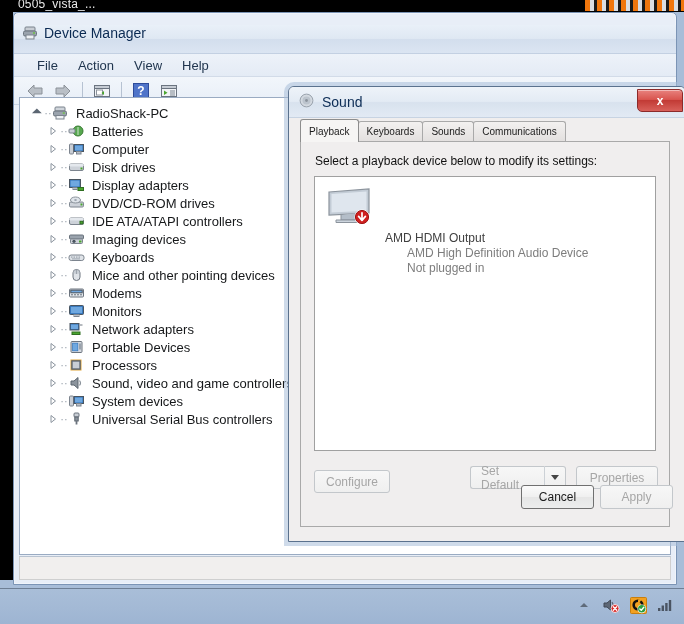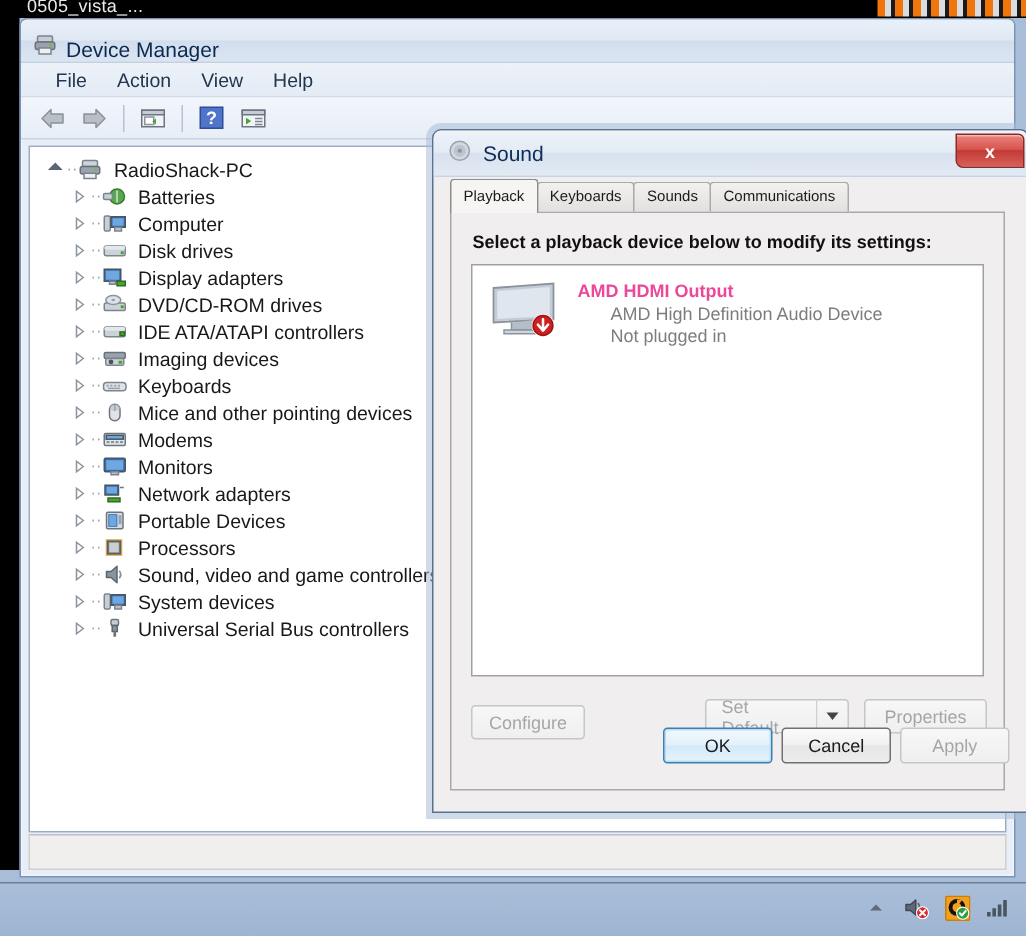--- a/index.html
+++ b/index.html
@@ -53,22 +53,23 @@
     background: #e8eef7;
     border: 1px solid #7b94b5;
     border-radius: 5px 5px 0 0;
     box-shadow: 0 0 0 1px rgba(255,255,255,.35) inset;
     overflow: hidden;
   }
   .dm-titlebar {
     position: relative; height: 28px;
     background: linear-gradient(180deg, #e9f0f8 0%, #dfe8f3 48%, #d3deed 52%, #dbe5f2 100%);
     border-bottom: 1px solid #c3d0e2;
-    display: flex; align-items: flex-end;
+    display: flex; align-items: flex-start;
     padding-left: 8px;
+    margin-top: 12px;
   }
   .dm-title {
     font-size: 14px; color: #0b2a52; margin-left: 6px;
     white-space: nowrap;
   }
   .dm-menubar {
     height: 22px;
     background: linear-gradient(180deg,#edf2f9 0%, #e4ebf5 100%);
     display: flex; align-items: center;
     padding-left: 14px;
@@ -176,34 +177,34 @@
   }
   .tabpanel {
     position: absolute; left: 11px; top: 54px;
     width: 370px; height: 386px;
     background: #f0eeee;
     border: 1px solid #a9a9a9;
     box-sizing: border-box;
   }
   .panel-label {
     position: absolute; left: 14px; top: 12px;
-    font-size: 12px; color: #111; font-weight: bold;
+    font-size: 12px; color: #111; font-weight: normal;
     white-space: nowrap;
   }
   .devlist {
     position: absolute; left: 13px; top: 34px;
     width: 342px; height: 275px;
     background: #fff;
     border: 1px solid #a0a0a0;
     box-sizing: border-box;
   }
   .devitem { display: flex; padding: 9px 10px; align-items: flex-start; }
   .dev-icon { width: 50px; height: 42px; position: relative; flex: 0 0 50px; }
   .dev-text { margin-left: 10px; margin-top: 1px; }
-  .dev-name { font-size: 12px; color: #ec4899; font-weight: bold; line-height: 15px; }
+  .dev-name { font-size: 12px; color: #404040; font-weight: normal; line-height: 15px; margin-top: 44px; }
   .dev-sub  { font-size: 12px; color: #7d7d7d; line-height: 15px; margin-left: 22px; }
 
   .panel-buttons {
     position: absolute; left: 13px; top: 324px;
     width: 344px; height: 24px;
   }
   .btn {
     height: 23px; font-size: 12px;
     border: 1px solid #a9b0b8;
     border-radius: 3px;
@@ -706,21 +707,20 @@
           <div class="btn disabled main">Set Default</div>
           <div class="btn disabled arrow">
             <span class="caret-down"></span>
           </div>
         </div>
         <div class="btn disabled btn-properties">Properties</div>
       </div>
     </div>
 
     <div class="footer-buttons">
-      <div class="btn default">OK</div>
       <div class="btn focus-strong">Cancel</div>
       <div class="btn disabled">Apply</div>
     </div>
 
   </div>
 
   <div class="desktop-bottom"></div>
 
   <div class="tray">
     <div class="tray-item">

